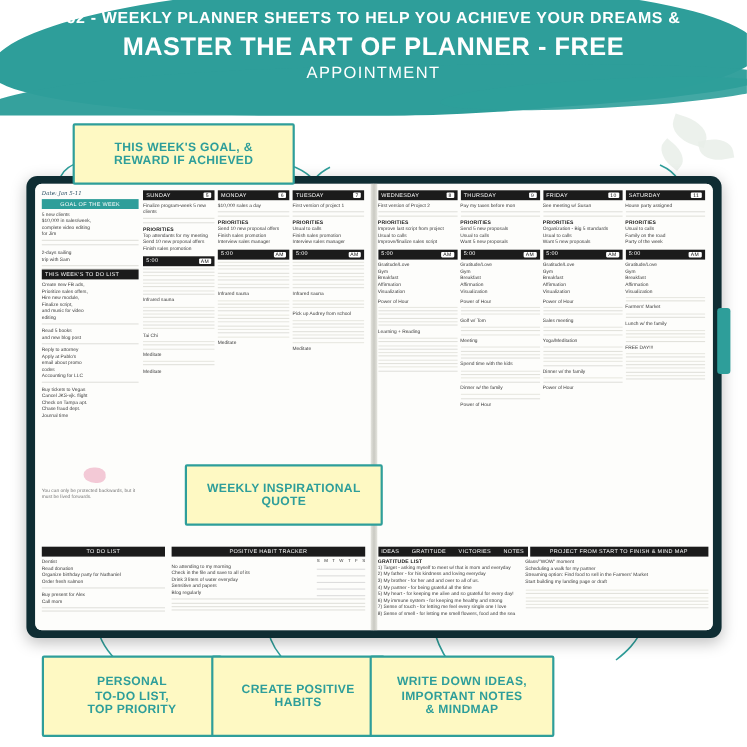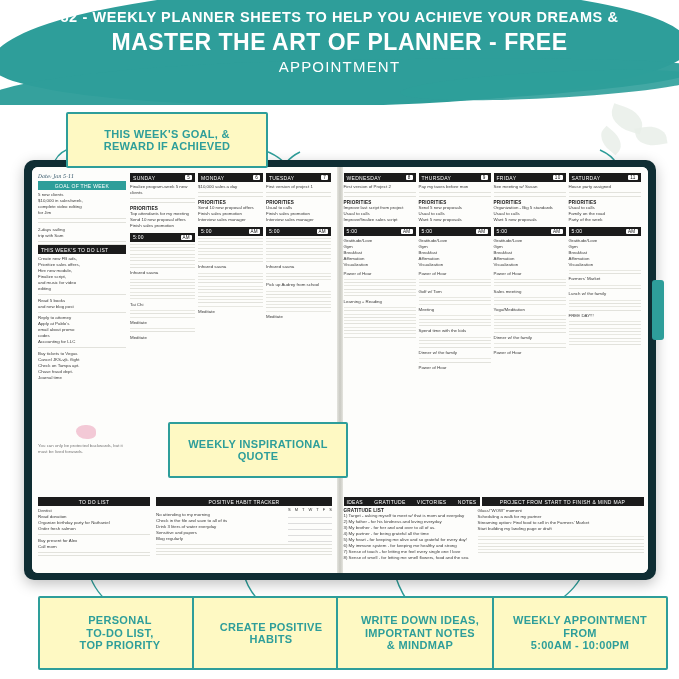--- a/index.html
+++ b/index.html
@@ -680,19 +680,14 @@
     <span style="white-space:pre-line;">CREATE POSITIVE
 HABITS</span>
   </div>
 
   <div class="callout tight" style="left:336px;top:596px;width:152px;height:62px;">
     <span style="white-space:pre-line;">WRITE DOWN IDEAS,
 IMPORTANT NOTES
 &amp; MINDMAP</span>
   </div>
 
-  <div class="callout tight" style="left:492px;top:596px;width:160px;height:62px;">
-    <span style="white-space:pre-line;">WEEKLY APPOINTMENT
-FROM
-5:00AM - 10:00PM</span>
-  </div>
 
 </div>
 
 </body></html>

